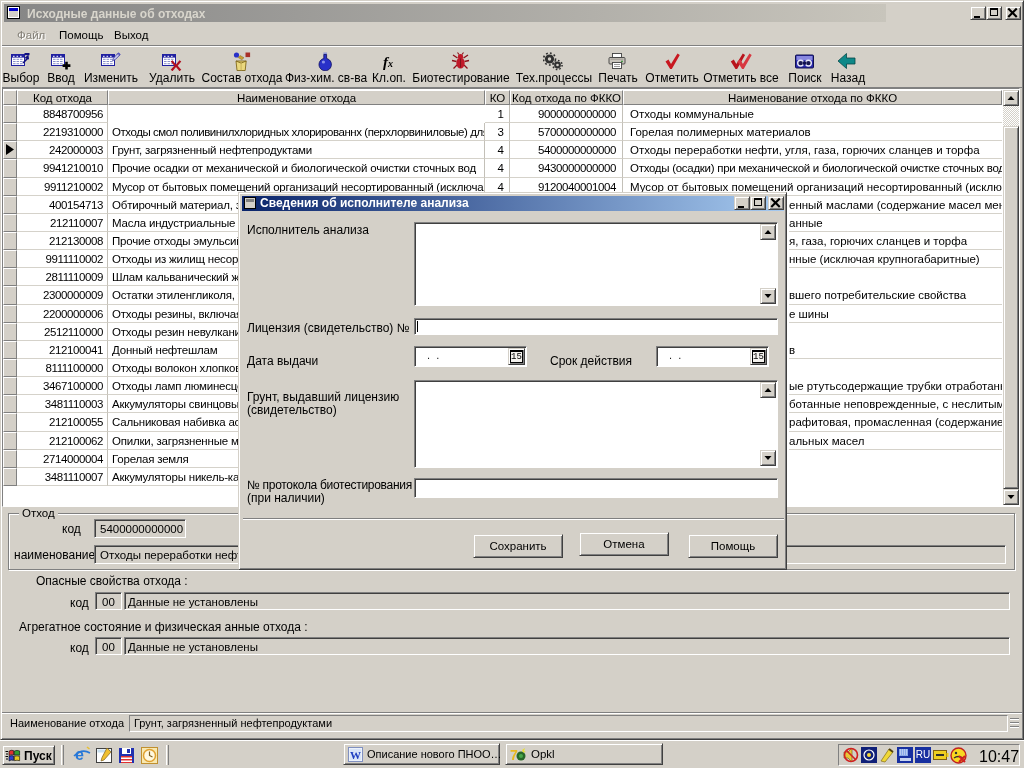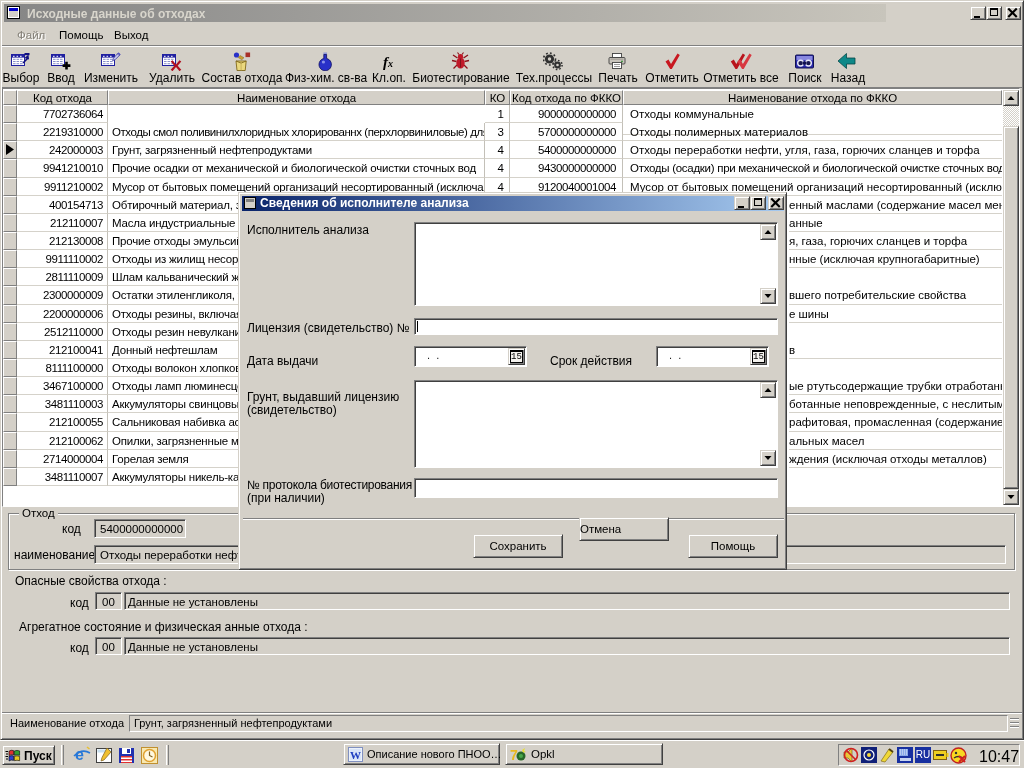--- a/index.html
+++ b/index.html
@@ -271,30 +271,30 @@
 <div class="abs" style="left:3px;top:89px;width:1000px;height:416px;overflow:hidden">
 <div style="position:relative;width:1000px;height:416px;margin-left:-3px;margin-top:-89px">
 
 <div class="hcell" style="left:3px;top:90px;width:14px;height:15px"></div>
 <div class="hcell" style="left:17px;top:90px;width:91px;height:15px">Код отхода</div>
 <div class="hcell" style="left:108px;top:90px;width:377px;height:15px">Наименование отхода</div>
 <div class="hcell" style="left:485px;top:90px;width:25px;height:15px">КО</div>
 <div class="hcell" style="left:510px;top:90px;width:113px;height:15px">Код отхода по ФККО</div>
 <div class="hcell" style="left:623px;top:90px;width:379px;height:15px">Наименование отхода по ФККО</div>
 <div class="selcell" style="top:105px;height:18px"></div>
-      <div class="c1" style="top:105px;height:18px">7702736064</div>
+      <div class="c1" style="top:105px;height:18px">8848700956</div>
       <div class="c3" style="top:105px;height:18px">1</div>
       <div class="c4" style="top:105px;height:18px">9000000000000</div>
-      <div class="c5" style="top:105px;height:30px">Отходы коммунальные</div>
+      <div class="c5" style="top:105px;height:18px">Отходы коммунальные</div>
 <div class="selcell" style="top:123px;height:18px"></div>
       <div class="c1" style="top:123px;height:18px">2219310000</div>
       <div class="c2" style="top:123px;height:18px;letter-spacing:-0.45px">Отходы смол поливинилхлоридных хлорированнх (перхлорвиниловые) для</div>
       <div class="c3" style="top:123px;height:18px">3</div>
       <div class="c4" style="top:123px;height:18px">5700000000000</div>
-      <div class="c5" style="top:123px;height:18px">Отходы полимерных материалов</div>
+      <div class="c5" style="top:123px;height:18px">Горелая полимерных материалов</div>
 <div class="selcell" style="top:141px;height:18px"><svg width="8" height="11" viewBox="0 0 8 11" style="margin:2px 0 0 2px">
           <path d="M0 0 L8 5.5 L0 11 Z" fill="#000"></path>
         </svg></div>
       <div class="c1" style="top:141px;height:18px">242000003</div>
       <div class="c2" style="top:141px;height:18px">Грунт, загрязненный нефтепродуктами</div>
       <div class="c3" style="top:141px;height:18px">4</div>
       <div class="c4" style="top:141px;height:18px">5400000000000</div>
       <div class="c5" style="top:141px;height:18px">Отходы переработки нефти, угля, газа, горючих сланцев и торфа</div>
 <div class="selcell" style="top:159px;height:19px"></div>
       <div class="c1" style="top:159px;height:19px">9941210010</div>
@@ -357,21 +357,20 @@
       <div class="c1" style="top:413px;height:19px">212100055</div>
       <div class="c2" style="top:413px;height:19px">Сальниковая набивка асбесто-графитовая</div>
       <div class="c5f" style="top:413px;height:19px">рафитовая, промасленная (содержание м</div>
 <div class="selcell" style="top:432px;height:18px"></div>
       <div class="c1" style="top:432px;height:18px">212100062</div>
       <div class="c2" style="top:432px;height:18px">Опилки, загрязненные маслами</div>
       <div class="c5f" style="top:432px;height:18px">альных масел</div>
 <div class="selcell" style="top:450px;height:18px"></div>
       <div class="c1" style="top:450px;height:18px">2714000004</div>
       <div class="c2" style="top:450px;height:18px">Горелая земля</div>
-      <div class="c5f" style="top:450px;height:18px">ждения (исключая отходы металлов)</div>
 <div class="selcell" style="top:468px;height:18px"></div>
       <div class="c1" style="top:468px;height:18px">3481110007</div>
       <div class="c2" style="top:468px;height:18px">Аккумуляторы никель-кадмиевые</div>
 </div>
   </div>
 
 <div class="abs" style="left:1003px;top:90px;width:16px;height:415px;background:#d4d0c8">
  <div class="abs" style="left:0;top:16px;width:16px;height:20px;background-image:conic-gradient(#fff 0 25%,#d4d0c8 0 50%,#fff 0 75%,#d4d0c8 0);background-size:2px 2px"></div>
  <div class="arrowbtn" style="left:0;top:0;width:16px;height:16px"><svg width="14" height="14" viewBox="0 0 14 14">
         <path d="M7 5 L10.5 9 H3.5 Z" fill="#000"></path>
@@ -382,21 +381,21 @@
       </svg></div>
 </div>
 
 <div class="abs" style="left:8px;top:513px;width:1007px;height:57px;border:1px solid #808080;box-shadow:inset 1px 1px 0 #fff, 1px 1px 0 #fff">
   <span class="abs" style="left:10px;top:-7px;background:#d4d0c8;padding:0 3px">Отход</span>
 </div>
 <div class="flabel" style="left:62px;top:522px">код</div>
 <div class="gfield" style="left:94px;top:519px;width:92px;height:19px">5400000000000</div>
 <div class="flabel" style="left:14px;top:548px">наименование</div>
 <div class="gfield" style="left:94px;top:545px;width:912px;height:19px">Отходы переработки нефти, угля, газа, горючих сланцев и торфа</div>
-<div class="flabel" style="left:15px;top:574px">Опасные свойства отхода :</div>
+<div class="flabel" style="left:36px;top:574px">Опасные свойства отхода :</div>
 <div class="flabel" style="left:70px;top:596px">код</div>
 <div class="gfield" style="left:95px;top:592px;width:27px;height:18px;padding-left:0;text-align:center">00</div>
 <div class="gfield" style="left:124px;top:592px;width:886px;height:18px;padding-left:3px">Данные не установлены</div>
 <div class="flabel" style="left:19px;top:620px">Агрегатное состояние и физическая анные отхода :</div>
 <div class="flabel" style="left:70px;top:641px">код</div>
 <div class="gfield" style="left:95px;top:637px;width:27px;height:18px;padding-left:0;text-align:center">00</div>
 <div class="gfield" style="left:124px;top:637px;width:886px;height:18px;padding-left:3px">Данные не установлены</div>
 
 <div class="abs" style="left:2px;top:712px;width:1020px;height:2px;border-top:1px solid #808080;border-bottom:1px solid #fff"></div>
 <div class="flabel" style="left:10px;top:717px;font-size:11px">Наименование отхода</div>
@@ -563,15 +562,15 @@
      <div class="arrowbtn" style="left:0;top:68px;width:16px;height:16px"><svg width="14" height="14" viewBox="0 0 14 14">
             <path d="M7 9 L10.5 5 H3.5 Z" fill="#000"></path>
           </svg></div>
    </div>
  </div>
  <div class="flabel" style="left:8px;top:285px;letter-spacing:-0.3px">№ протокола биотестирования</div>
  <div class="flabel" style="left:8px;top:298px">(при наличии)</div>
  <div class="abs white sunk1" style="left:175px;top:285px;width:364px;height:20px;box-shadow:inset 1px 1px 0 #404040"></div>
  <div class="abs" style="left:4px;top:325px;width:541px;height:2px;border-top:1px solid #808080;border-bottom:1px solid #fff"></div>
  <div class="abs btn" style="left:234px;top:341px;width:90px;height:24px;text-align:center;line-height:22px">Сохранить</div>
- <div class="abs btn" style="left:340px;top:324px;width:90px;height:24px;text-align:left;line-height:22px">Отмена</div>
+ <div class="abs btn" style="left:340px;top:339px;width:90px;height:24px;text-align:center;line-height:22px">Отмена</div>
  <div class="abs btn" style="left:449px;top:341px;width:90px;height:24px;text-align:center;line-height:22px">Помощь</div>
 </div>
 
 </body></html>

